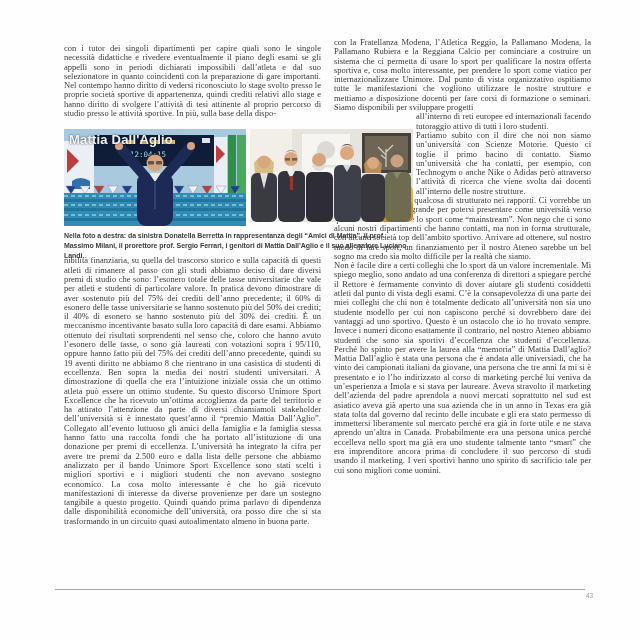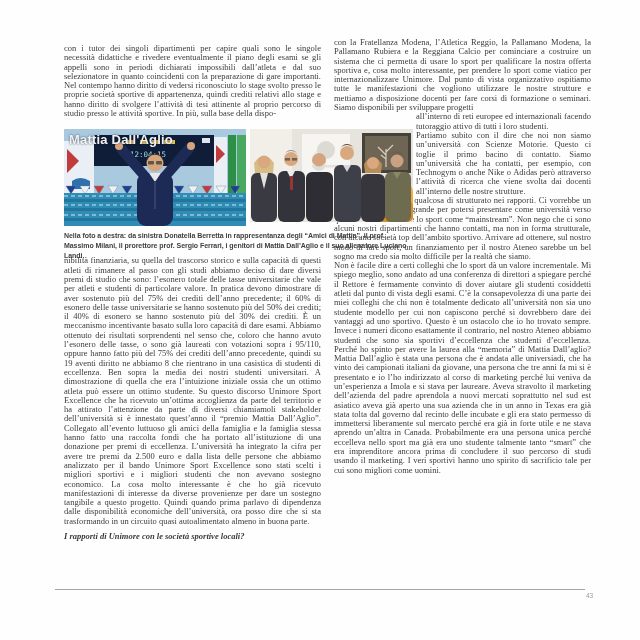--- a/index.html
+++ b/index.html
@@ -55,21 +55,20 @@
 </style>
 </head>
 <body>
 
 <div class="page">
 
   <div class="col col-left">
     <p>con i tutor dei singoli dipartimenti per capire quali sono le singole necessità didattiche e rivedere eventualmente il piano degli esami se gli appelli sono in periodi dichiarati impossibili dall’atleta e dal suo selezionatore in quanto coincidenti con la preparazione di gare importanti. Nel contempo hanno diritto di vedersi riconosciuto lo stage svolto presso le proprie società sportive di appartenenza, quindi crediti relativi allo stage e hanno diritto di svolgere l’attività di tesi attinente al proprio percorso di studio presso le attività sportive. In più, sulla base della dispo-</p>
     <div class="photo-spacer"></div>
     <p>nibilità finanziaria, su quella del trascorso storico e sulla capacità di questi atleti di rimanere al passo con gli studi abbiamo deciso di dare diversi premi di studio che sono: l’esonero totale delle tasse universitarie che vale per atleti e studenti di particolare valore. In pratica devono dimostrare di aver sostenuto più del 75% dei crediti dell’anno precedente; il 60% di esonero delle tasse universitarie se hanno sostenuto più del 50% dei crediti; il 40% di esonero se hanno sostenuto più del 30% dei crediti. È un meccanismo incentivante basato sulla loro capacità di dare esami. Abbiamo ottenuto dei risultati sorprendenti nel senso che, coloro che hanno avuto l’esonero delle tasse, o sono già laureati con votazioni sopra i 95/110, oppure hanno fatto più del 75% dei crediti dell’anno precedente, quindi su 19 aventi diritto ne abbiamo 8 che rientrano in una casistica di studenti di eccellenza. Ben sopra la media dei nostri studenti universitari. A dimostrazione di quella che era l’intuizione iniziale ossia che un ottimo atleta può essere un ottimo studente. Su questo discorso Unimore Sport Excellence che ha ricevuto un’ottima accoglienza da parte del territorio e ha attirato l’attenzione da parte di diversi chiamiamoli stakeholder dell’università si è innestato quest’anno il “premio Mattia Dall’Aglio”. Collegato all’evento luttuoso gli amici della famiglia e la famiglia stessa hanno fatto una raccolta fondi che ha portato all’istituzione di una donazione per premi di eccellenza. L’università ha integrato la cifra per avere tre premi da 2.500 euro e dalla lista delle persone che abbiamo analizzato per il bando Unimore Sport Excellence sono stati scelti i migliori sportivi e i migliori studenti che non avevano sostegno economico. La cosa molto interessante è che ho già ricevuto manifestazioni di interesse da diverse provenienze per dare un sostegno tangibile a questo progetto. Quindi quando prima parlavo di dipendenza dalle disponibilità economiche dell’università, ora posso dire che si sta trasformando in un circuito quasi autoalimentato almeno in buona parte.</p>
-    <p class="q">I rapporti di Unimore con le società sportive locali?</p>
   </div>
 
   <div class="col col-right">
     <p>con la Fratellanza Modena, l’Atletica Reggio, la Pallamano Modena, la Pallamano Rubiera e la Reggiana Calcio per cominciare a costruire un sistema che ci permetta di usare lo sport per qualificare la nostra offerta sportiva e, cosa molto interessante, per prendere lo sport come viatico per internazionalizzare Unimore. Dal punto di vista organizzativo ospitiamo tutte le manifestazioni che vogliono utilizzare le nostre strutture e mettiamo a disposizione docenti per fare corsi di formazione o seminari. Siamo disponibili per sviluppare progetti</p>
     <div class="wrap-block">
       <p>all’interno di reti europee ed internazionali facendo tutoraggio attivo di tutti i loro studenti.</p>
       <p>Partiamo subito con il dire che noi non siamo un’università con Scienze Motorie. Questo ci toglie il primo bacino di contatto. Siamo un’università che ha contatti, per esempio, con Technogym o anche Nike o Adidas però attraverso l’attività di ricerca che viene svolta dai docenti all’interno delle nostre strutture.</p>
     </div>
     <p>Quindi non c’è ancora qualcosa di strutturato nei rapporti. Ci vorrebbe un salto di qualità molto grande per potersi presentare come università verso queste aziende ed usare lo sport come “mainstream”. Non nego che ci sono alcuni nostri dipartimenti che hanno contatti, ma non in forma strutturale, con alcune società top dell’ambito sportivo. Arrivare ad ottenere, sul nostro modo di fare sport, un finanziamento per il nostro Ateneo sarebbe un bel sogno ma credo sia molto difficile per la realtà che siamo.</p>
     <p>Non è facile dire a certi colleghi che lo sport dà un valore incrementale. Mi spiego meglio, sono andato ad una conferenza di direttori a spiegare perché il Rettore è fermamente convinto di dover aiutare gli studenti cosiddetti atleti dal punto di vista degli esami. C’è la consapevolezza di una parte dei miei colleghi che chi non è totalmente dedicato all’università non sia uno studente modello per cui non capiscono perché si dovrebbero dare dei vantaggi ad uno sportivo. Questo è un ostacolo che io ho trovato sempre. Invece i numeri dicono esattamente il contrario, nel nostro Ateneo abbiamo studenti che sono sia sportivi d’eccellenza che studenti d’eccellenza. Perché ho spinto per avere la laurea alla “memoria” di Mattia Dall’aglio? Mattia Dall’aglio è stata una persona che è andata alle universiadi, che ha vinto dei campionati italiani da giovane, una persona che tre anni fa mi si è presentato e io l’ho indirizzato al corso di marketing perché lui veniva da un’esperienza a Imola e si stava per laureare. Aveva stravolto il marketing dell’azienda del padre aprendola a nuovi mercati soprattutto nel sud est asiatico aveva già aperto una sua azienda che in un anno in Texas era già stata tolta dal governo dal recinto delle incubate e gli era stato permesso di immettersi liberamente sul mercato perché era già in forte utile e ne stava aprendo un’altra in Canada. Probabilmente era una persona unica perché eccelleva nello sport ma già era uno studente talmente tanto “smart” che era imprenditore ancora prima di concludere il suo percorso di studi usando il marketing. I veri sportivi hanno uno spirito di sacrificio tale per cui sono migliori come uomini.</p>

